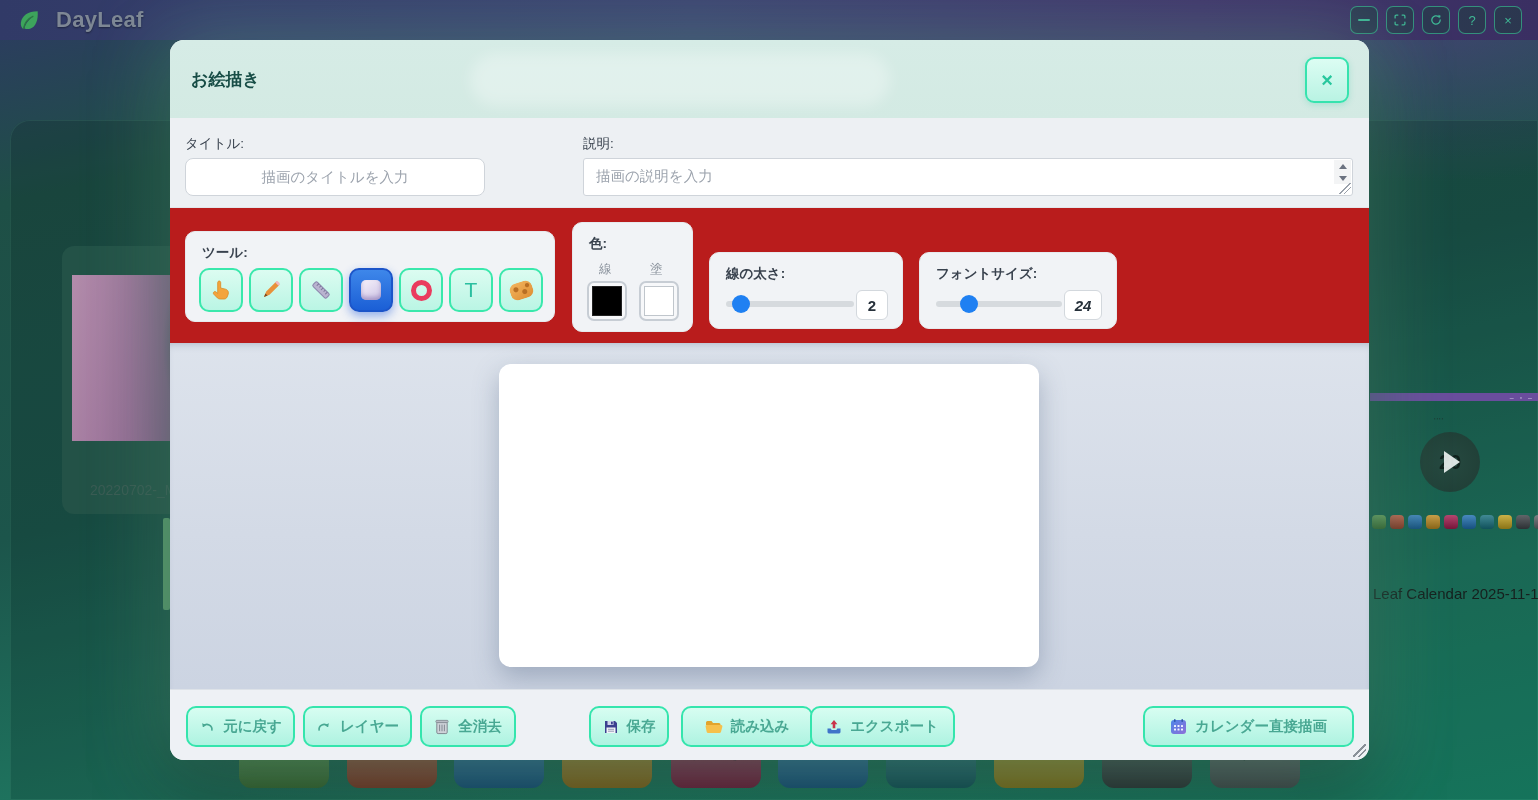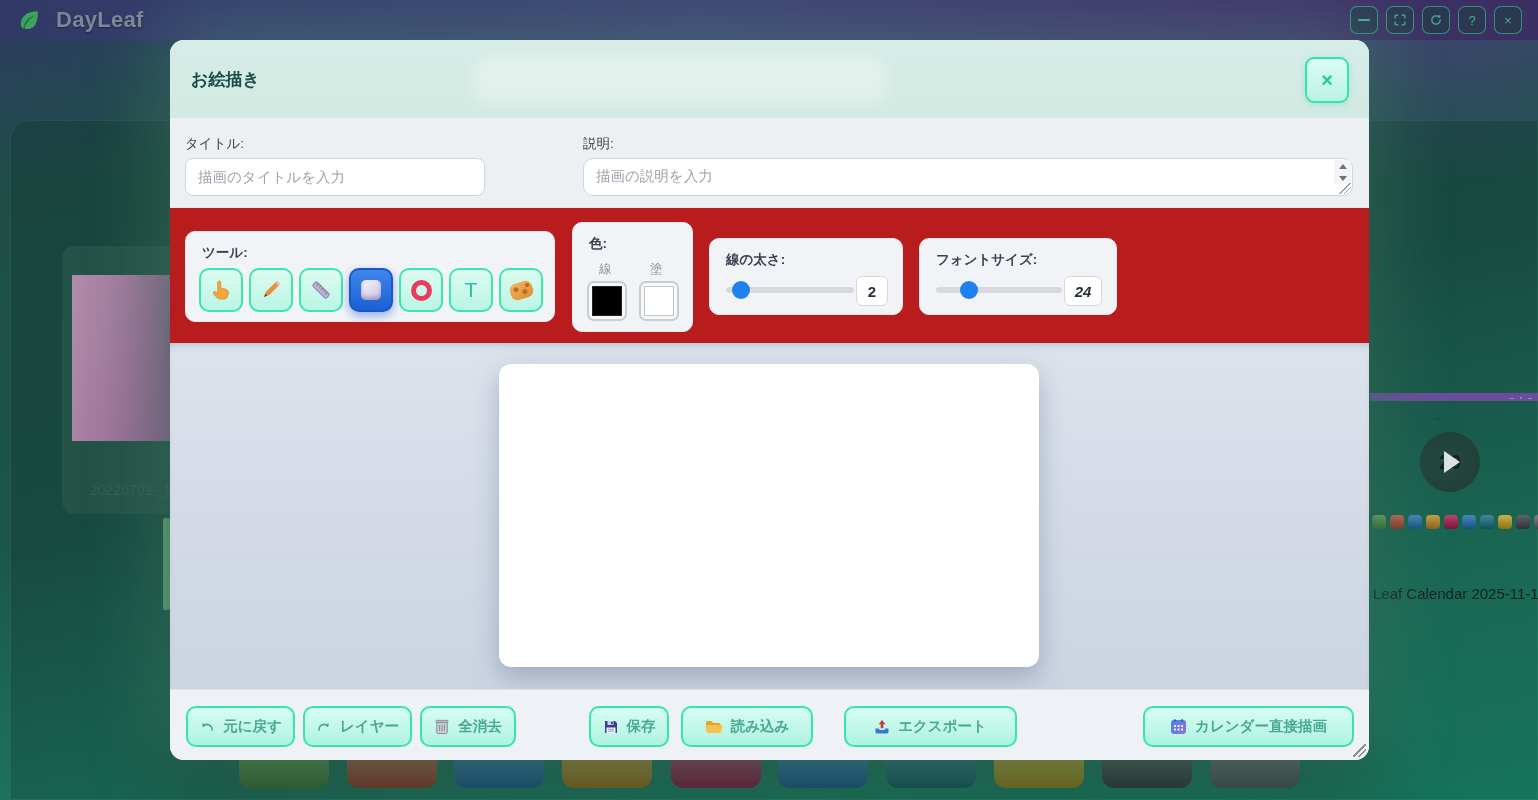--- a/index.html
+++ b/index.html
@@ -74,24 +74,24 @@
   .dlg-title { margin-left:21px; color:#174d46; font-weight:bold; font-size:17px; }
   .dlg-close { position:absolute; right:20px; top:17px; width:44px; height:46px; border-radius:9px;
     background:linear-gradient(180deg,#dcfdf3,#b9f3e3); border:2px solid #36e3ae;
     color:#27c79d; font-size:20px; font-weight:bold; display:flex; align-items:center; justify-content:center;
     cursor:pointer; box-shadow:0 2px 6px rgba(40,200,160,.25); }
 
   .dlg-form { position:relative; height:90px; background:#edf0f3; border-bottom:1px solid #e2e6ea; }
   .fld-label { position:absolute; top:17px; color:#39424e; font-weight:normal; font-size:13.5px; }
   .inp { position:absolute; top:40px; height:38px; background:#fff; border:1px solid #cfd4da;
     border-radius:8px; font-size:14.5px; color:#333; padding:0 12px; outline:none;
-    font-family:"Liberation Sans","DejaVu Sans",sans-serif; }
+    font-family:"Liberation Sans","DejaVu Sans",sans-serif;text-align:center; }
   .inp::placeholder { color:#9ca3ad; }
   .ta-wrap { position:absolute; left:413px; top:40px; width:770px; height:38px; background:#fff;
-    border:1px solid #cfd4da; border-radius:10px; }
+    border:1px solid #cfd4da; border-radius:3px; }
   .ta { position:absolute; left:0; top:0; width:748px; height:36px; border:none; outline:none; resize:none;
     font-size:14.5px; color:#333; padding:8px 12px; font-family:"Liberation Sans","DejaVu Sans",sans-serif;
     overflow:hidden; background:transparent; }
   .ta::placeholder { color:#9ca3ad; }
   .ta-scroll { position:absolute; right:1px; top:1px; width:17px; height:24px; background:#f3f4f5; }
   .ta-arrow { width:17px; height:12px; display:flex; align-items:center; justify-content:center; cursor:pointer; }
   .tri-up { width:0; height:0; border-left:4px solid transparent; border-right:4px solid transparent; border-bottom:5px solid #6b7280; }
   .tri-dn { width:0; height:0; border-left:4px solid transparent; border-right:4px solid transparent; border-top:5px solid #6b7280; }
   .ta-grip { position:absolute; right:1px; bottom:1px; width:14px; height:11px;
     background:linear-gradient(135deg,transparent 0 50%,#9aa1ab 50% 56%,transparent 56% 68%,#9aa1ab 68% 74%,transparent 74%); cursor:nwse-resize; }
@@ -116,21 +116,21 @@
       radial-gradient(circle at 62% 62%, #b96f23 0 2px, transparent 3px),
       radial-gradient(circle at 80% 30%, #b96f23 0 1.6px, transparent 2.6px),
       linear-gradient(160deg,#f2b45e,#df8f33); }
 
   .color-card { left:402px; top:14px; width:121px; height:110px; }
   .swatch-label { position:absolute; top:38px; color:#8b939d; font-size:12.5px; }
   .swatch { position:absolute; top:58px; width:40px; height:40px; background:#f7f8fa;
     border:2px solid #c7cdd4; border-radius:7px; display:flex; align-items:center; justify-content:center; cursor:pointer; }
   .swatch-inner { width:30px; height:30px; }
 
-  .slider-card { top:30px; height:77px;text-align:center; }
+  .slider-card { top:44px; height:77px;text-align:center; }
   .stroke-card { left:539px; width:194px; }
   .font-card { left:749px; width:198px; }
   .slider-track { position:absolute; left:16px; top:48px; height:6px; border-radius:3px; background:#d6dade; cursor:pointer; }
   .slider-thumb { position:absolute; top:-6px; width:18px; height:18px; border-radius:50%; background:#1f80f2; cursor:grab; }
   .value-box { position:absolute; top:37px; background:#fff; border:1.5px solid #d3d8dd; border-radius:6px;
     color:#26303a; font-weight:bold; font-size:15px; display:flex; align-items:center; justify-content:center; }
 
   .dlg-canvas-area { position:relative; height:346px;
     background:linear-gradient(180deg,#dde3ec 0%,#d3dae6 55%,#ccd4e2 100%);
     box-shadow:inset 0 6px 10px -6px rgba(60,80,110,.35); }
@@ -381,21 +381,21 @@
         </svg>
       <span>保存</span>
     </div>
     <div class="mint-btn" style="left:511px; width:132px;">
       <svg class="ic" width="18" height="15" viewBox="0 0 18 15">
           <path d="M1 3.5A1.5 1.5 0 0 1 2.5 2h4l1.5 2h6A1.5 1.5 0 0 1 15.5 5.5V6H1z" fill="#e2a42c"></path>
           <path d="M2.2 6h13.9a1.3 1.3 0 0 1 1.25 1.65l-1.4 5.3A1.6 1.6 0 0 1 14.4 14H3.2a1.6 1.6 0 0 1-1.55-1.2L.6 7.6A1.3 1.3 0 0 1 1.85 6z" fill="#f6c04b"></path>
         </svg>
       <span>読み込み</span>
     </div>
-    <div class="mint-btn" style="left:674px; width:173px;">
+    <div class="mint-btn" style="left:640px; width:145px;">
       <svg class="ic" width="16" height="16" viewBox="0 0 16 16">
           <path d="M8 1l3.4 4.2H9.3v4H6.7v-4H4.6z" fill="#c9344a"></path>
           <path d="M1.5 9.5h3.2l1 1.6h4.6l1-1.6h3.2V13a1.4 1.4 0 0 1-1.4 1.4H2.9A1.4 1.4 0 0 1 1.5 13z" fill="#3f74c9"></path>
         </svg>
       <span>エクスポート</span>
     </div>
     <div class="mint-btn" style="right:15px; width:211px;">
       <svg class="ic" width="17" height="17" viewBox="0 0 17 17">
           <defs>
             <linearGradient id="cg" x1="0" y1="0" x2="1" y2="1">

